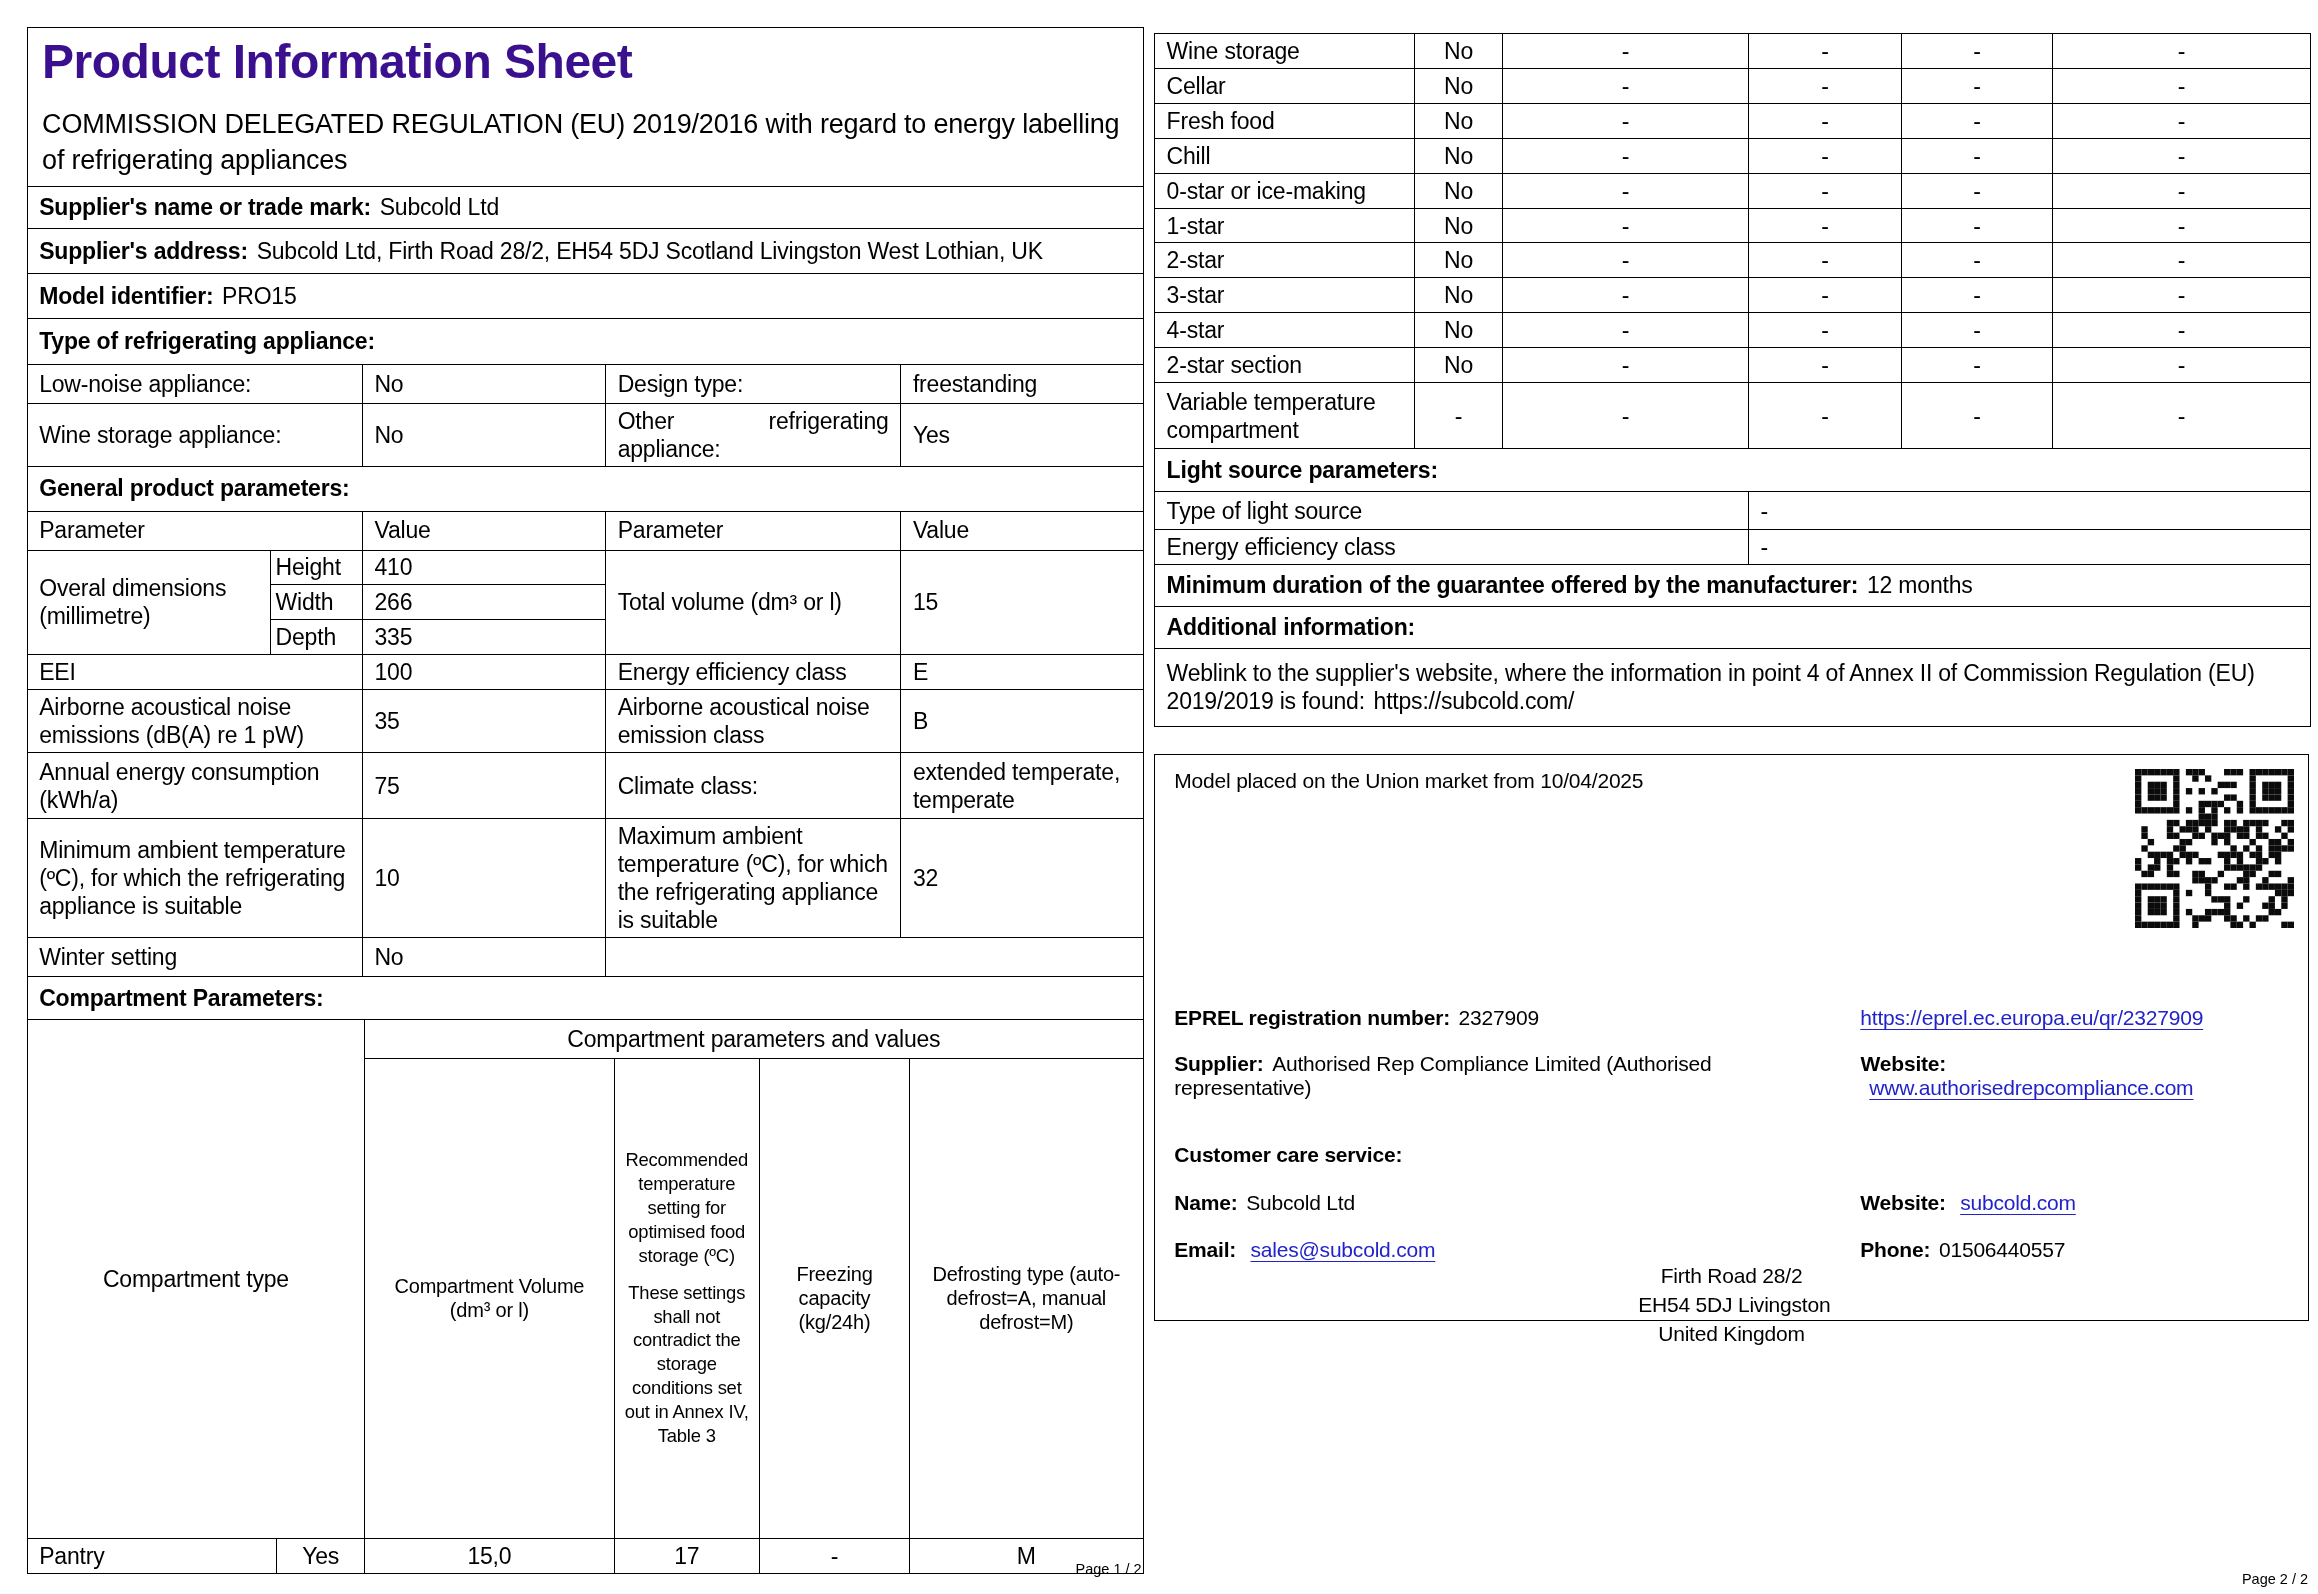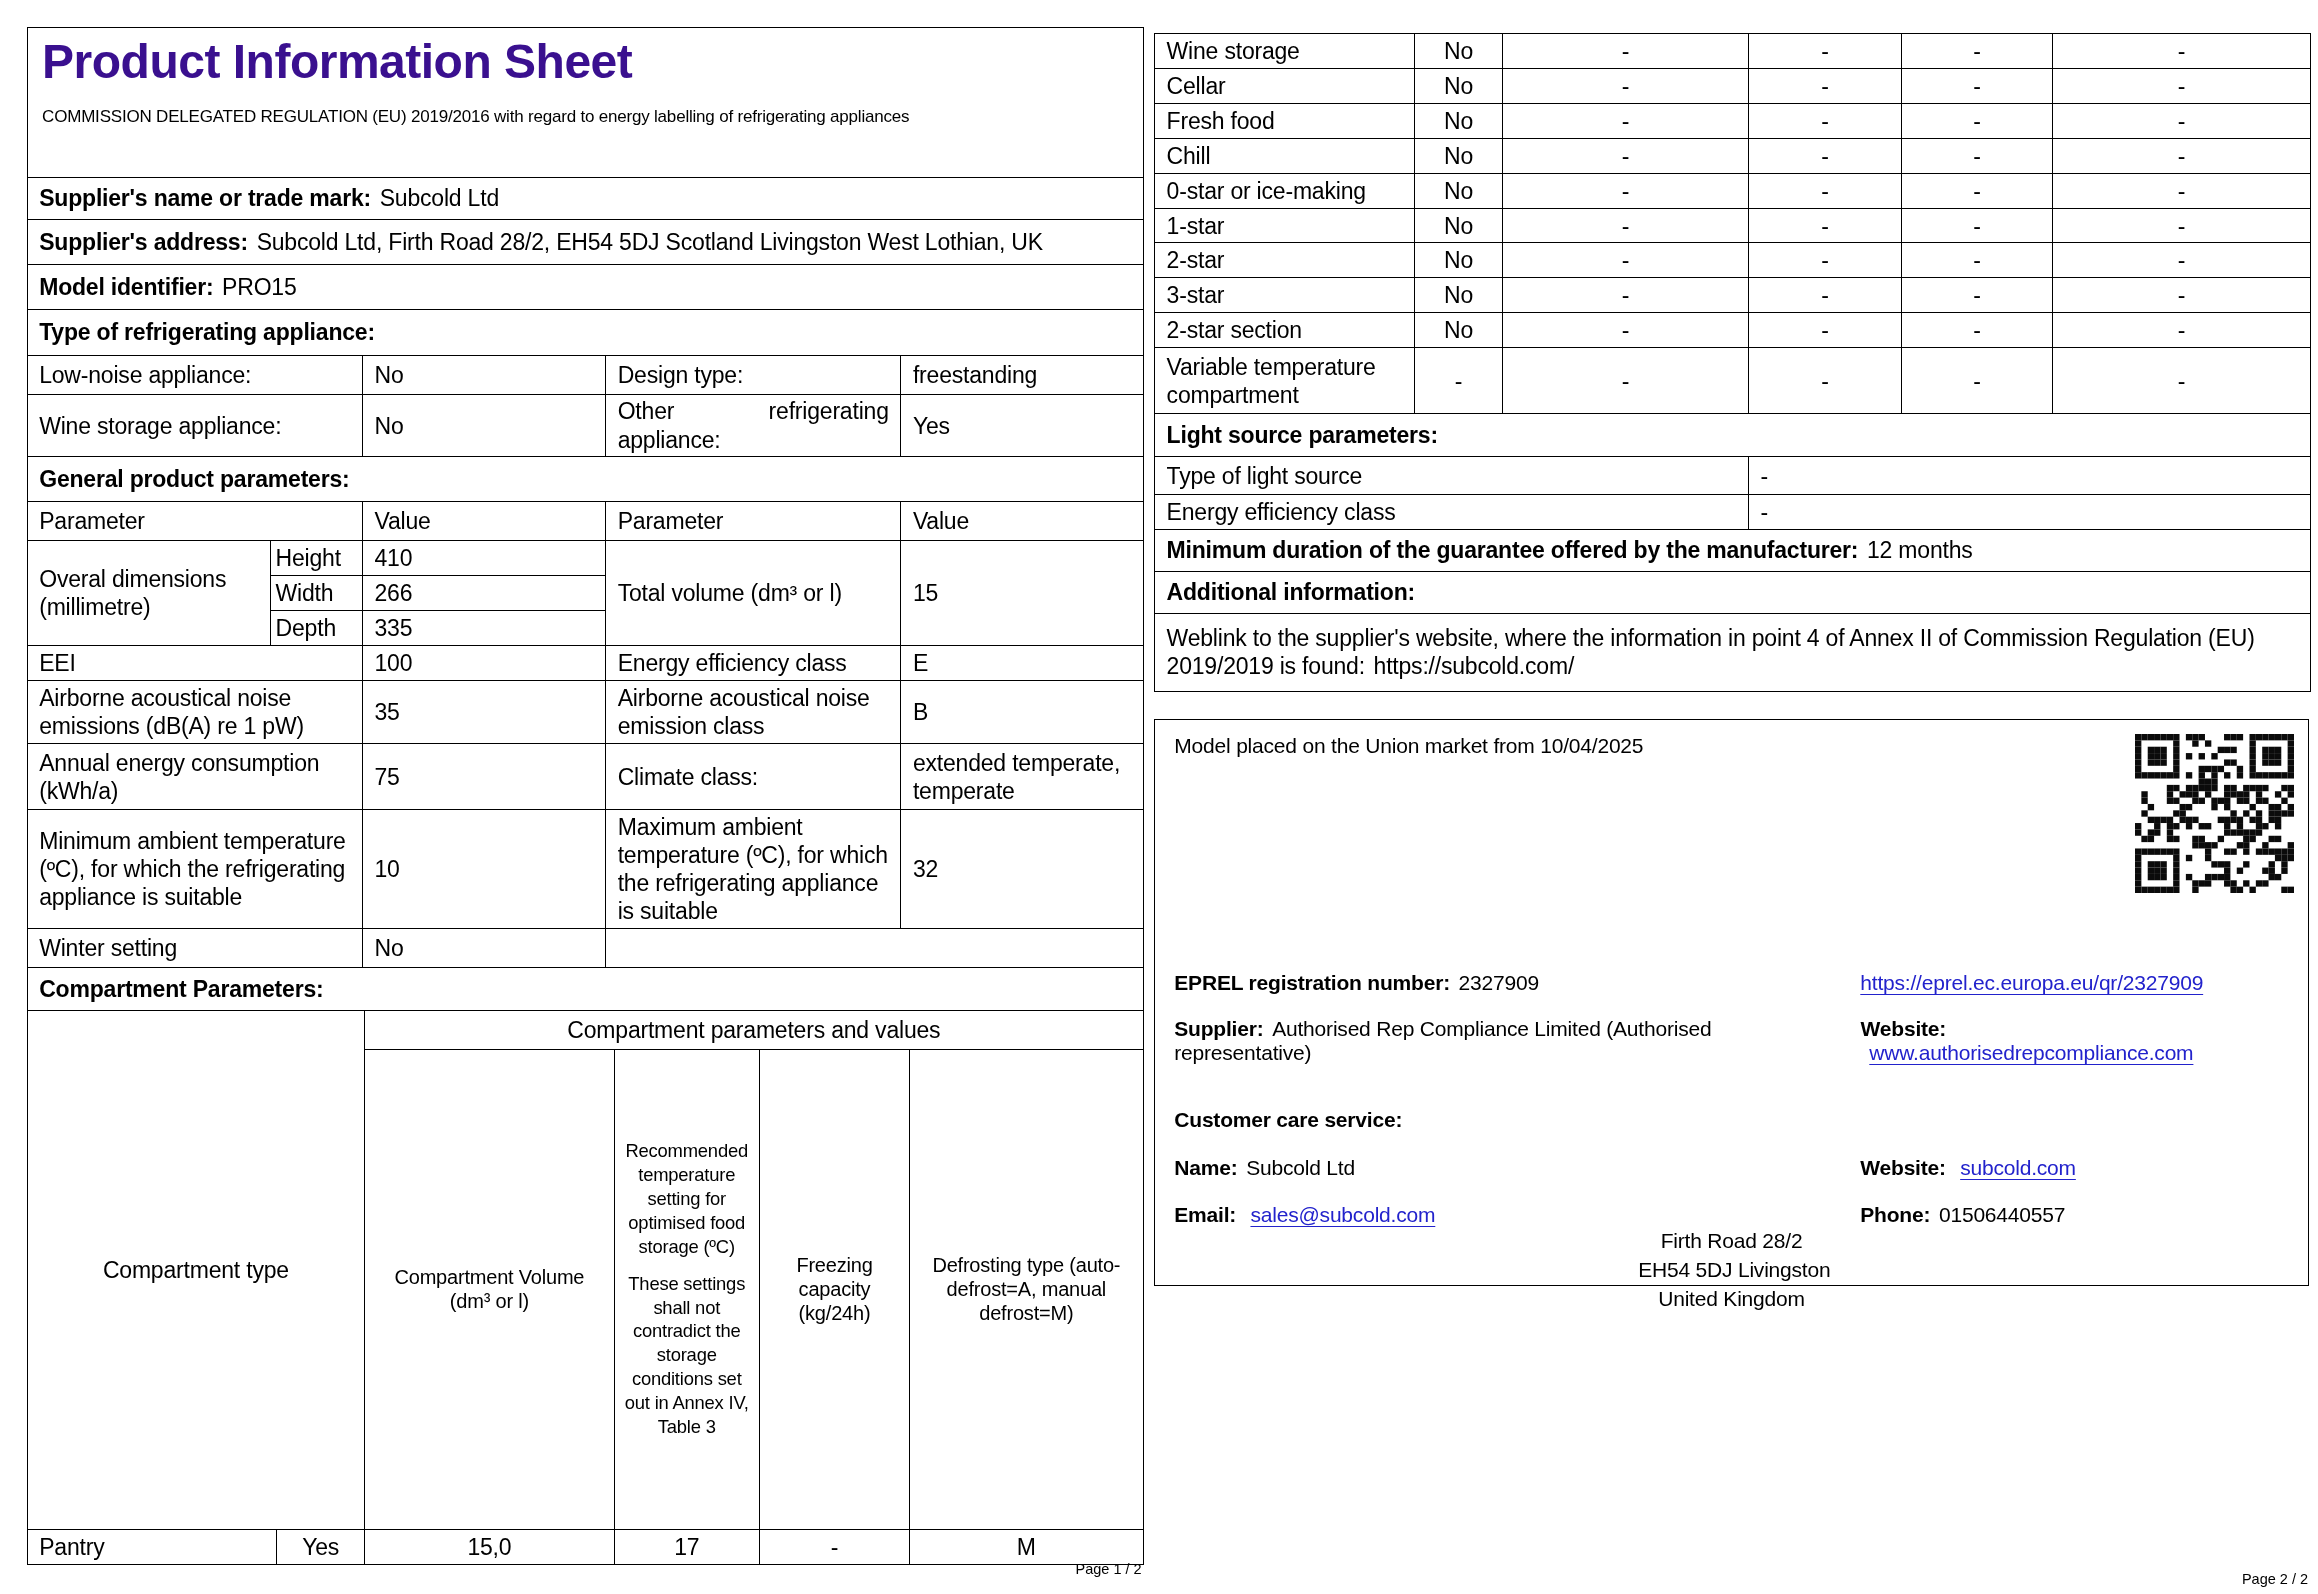--- a/index.html
+++ b/index.html
@@ -9,21 +9,21 @@
   }
   table{border-collapse:collapse;table-layout:fixed;width:100%;}
   td{border:1.4px solid #000;vertical-align:middle;padding:2.9px 11.6px;font-size:23px;line-height:1.22;overflow:hidden;}
   .bold{font-weight:bold;}
   .center{text-align:center;}
   .vlabel{margin-left:8.7px;}
   
   #p1{position:absolute;left:26.6px;top:26.6px;width:1117px;}
   #t1 .hdrcell{vertical-align:top;padding:6.8px 14.5px;}
   #page-title{color:#3a108f;font-weight:bold;font-size:48px;line-height:1.15;margin:0 0 16.4px 0;letter-spacing:-0.5px;}
-  .regtext{font-size:17px;line-height:1.35;}
+  .regtext{font-size:27px;line-height:1.35;}
   #t2{margin-top:-1.4px;}
   .subhdr{font-size:18.4px;line-height:1.3;text-align:center;padding:4.8px 5.8px;}
   .subhdr p{margin:0 0 12.6px 0;}
   .subhdr p:last-child{margin:0;}
   
   #p2{position:absolute;left:1154px;top:33px;width:1155px;}
   #infobox{
     border:1.4px solid #000;margin-top:27.5px;height:567px;position:relative;
     padding:13.5px 19.3px;box-sizing:border-box;font-size:21px;
   }
@@ -244,20 +244,28 @@
     <tr style="height:35px">
       <td>2-star</td>
       <td class="center">No</td>
       <td class="center">-</td>
       <td class="center">-</td>
       <td class="center">-</td>
       <td class="center">-</td>
     </tr>
     <tr style="height:34px">
       <td>3-star</td>
+      <td class="center">No</td>
+      <td class="center">-</td>
+      <td class="center">-</td>
+      <td class="center">-</td>
+      <td class="center">-</td>
+    </tr>
+    <tr style="height:35px">
+      <td>4-star</td>
       <td class="center">No</td>
       <td class="center">-</td>
       <td class="center">-</td>
       <td class="center">-</td>
       <td class="center">-</td>
     </tr>
     <tr style="height:34px">
       <td>2-star section</td>
       <td class="center">No</td>
       <td class="center">-</td>

